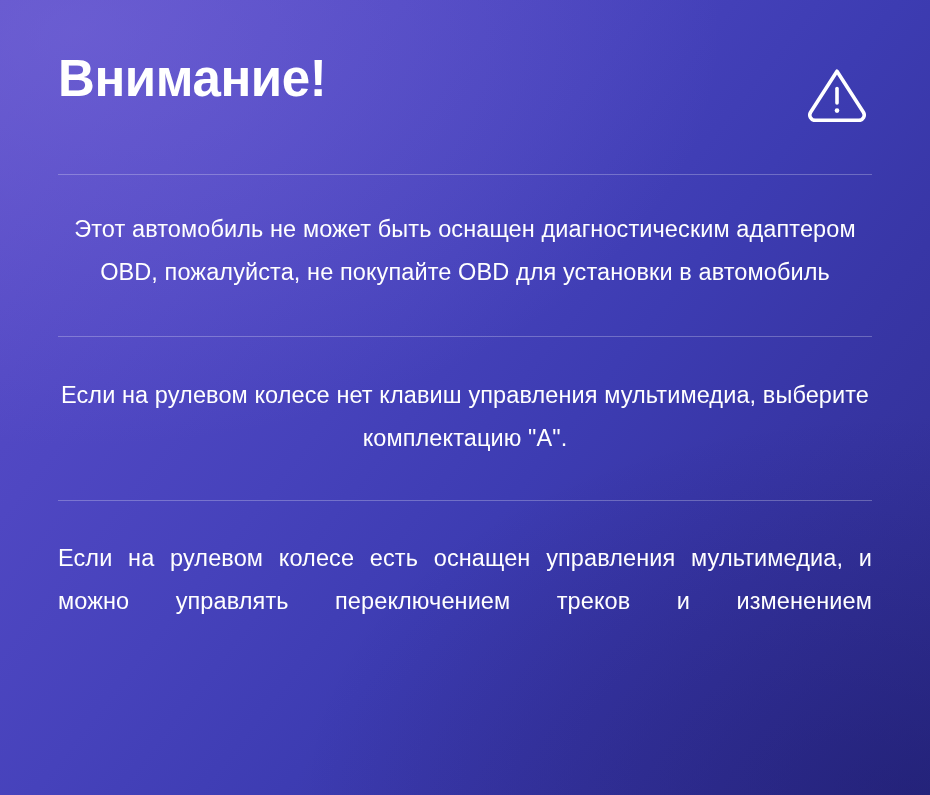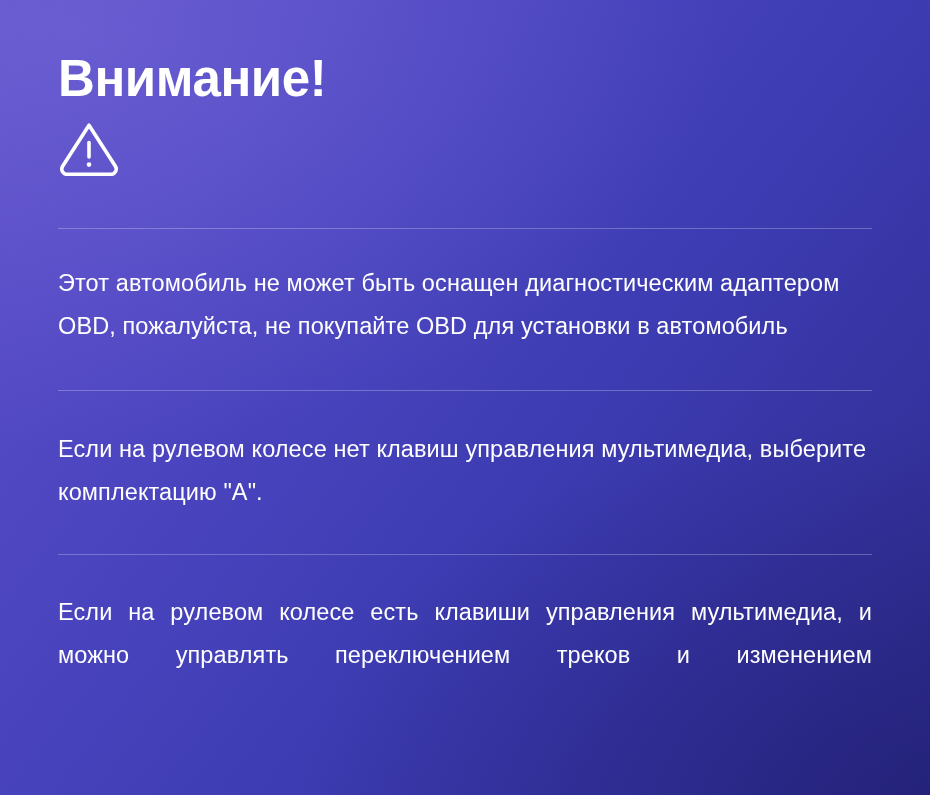--- a/index.html
+++ b/index.html
@@ -47,21 +47,20 @@
     z-index: 2;
     padding: 0 58px;
   }
 
   
   .notice-header {
     display: flex;
     align-items: flex-start;
     justify-content: space-between;
     padding-top: 52px;
-    flex-direction: column;
   }
 
   .notice-title {
     color: #ffffff;
     font-size: 51px;
     font-weight: bold;
     letter-spacing: -0.4px;
     line-height: 1.05;
     margin: 0;
     white-space: nowrap;
@@ -86,20 +85,21 @@
   .divider-mid-two  { margin-top: 40px; }
 
   
   .notice-block {
     color: #ffffff;
     font-size: 23.5px;
     line-height: 43px;
     letter-spacing: 0.1px;
     font-weight: normal;
     margin: 0;
+    text-align: center;
   }
   .block-one   { padding: 33px 0 0 0; }
   .block-two   { padding: 37px 0 0 0; }
   .block-three { padding: 36px 0 0 0; text-align: justify; }
   .block-three::after {
     content: "";
     display: inline-block;
     width: 100%;
   }
   .block-three .last-line { display: block; }
@@ -128,17 +128,17 @@
 
     <p class="notice-block block-one">Этот автомобиль не может быть оснащен диагностическим адаптером OBD, пожалуйста, не покупайте OBD для установки в автомобиль</p>
 
     <hr class="divider divider-mid-one">
 
     <p class="notice-block block-two">Если на рулевом колесе нет клавиш управления мультимедиа, выберите комплектацию "A".</p>
 
     <hr class="divider divider-mid-two">
 
     <p class="notice-block block-three">
-      <span>Если на рулевом колесе есть клавиши управления мультимедиа, и можно управлять переключением треков и изменением</span>
+      <span>Если на рулевом колесе есть оснащен управления мультимедиа, и можно управлять переключением треков и изменением</span>
     </p>
 
   </div>
 </div>
 
 </body></html>

